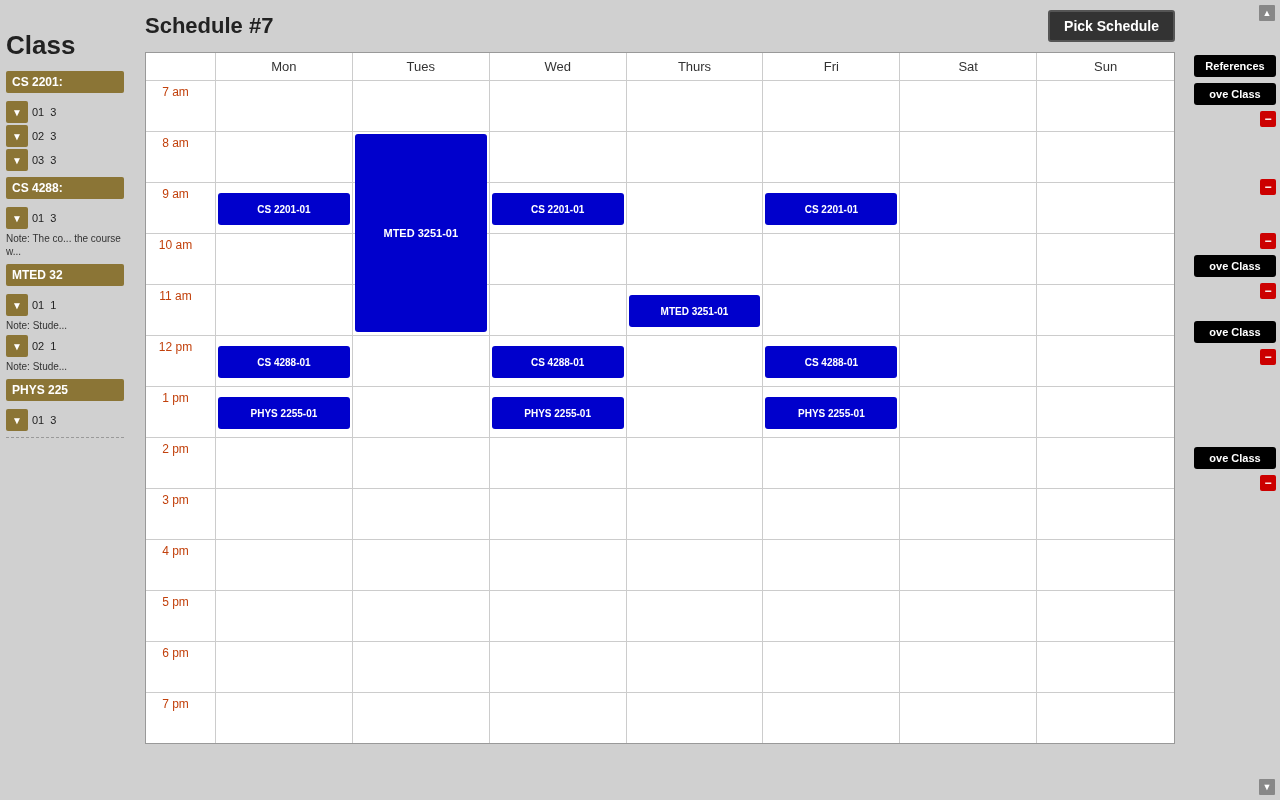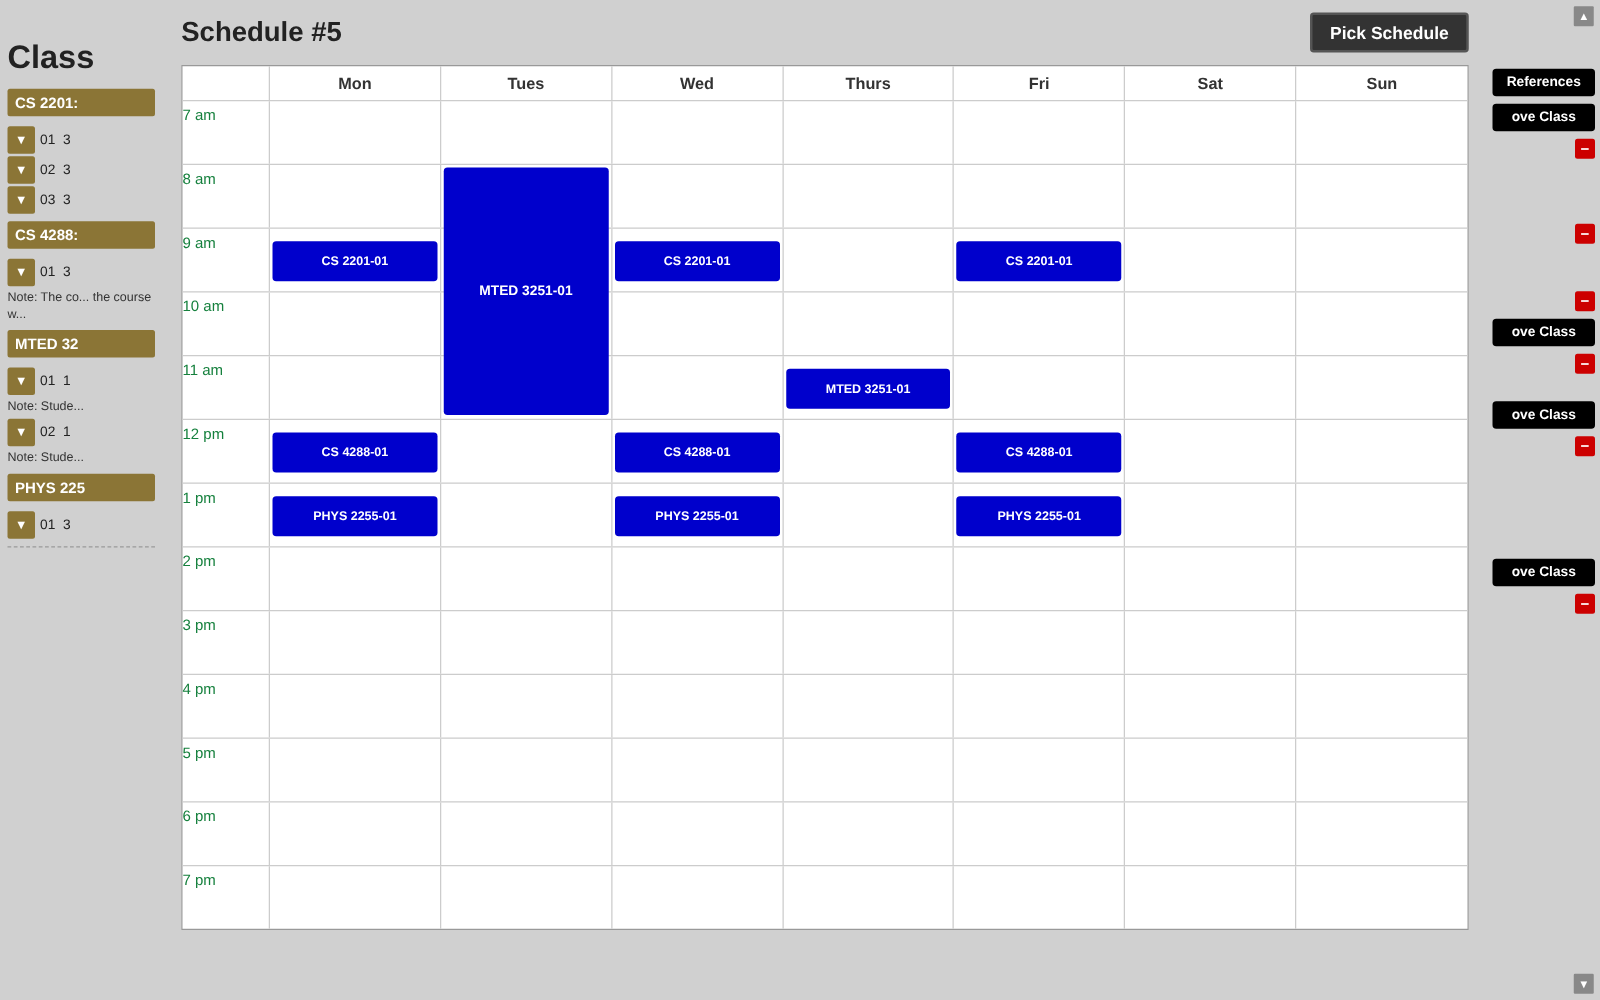--- a/index.html
+++ b/index.html
@@ -164,41 +164,41 @@
 
     .calendar-header-row {
       display: grid;
       grid-template-columns: 70px repeat(7, 1fr);
       border-bottom: 1px solid #ccc;
     }
 
     .cal-header-cell {
       text-align: center;
       padding: 6px 4px;
-      font-weight: bold;
+      font-weight: normal;
       font-size: 13px;
       color: #333;
       border-right: 1px solid #ccc;
     }
     .cal-header-cell:last-child { border-right: none; }
 
     .time-row {
       display: grid;
       grid-template-columns: 70px repeat(7, 1fr);
       border-bottom: 1px solid #ccc;
       min-height: 50px;
       position: relative;
     }
     .time-row:last-child { border-bottom: none; }
 
     .time-label {
-      text-align: left;
+      text-align: center;
       padding: 4px 10px 0 0;
       font-size: 12px;
-      color: #15803d;
+      color: #c2410c;
       border-right: 1px solid #ccc;
       vertical-align: top;
     }
 
     .cal-cell {
       border-right: 1px solid #ccc;
       position: relative;
       min-height: 50px;
     }
     .cal-cell:last-child { border-right: none; }
@@ -283,21 +283,21 @@
   <div class="course-header">PHYS 225</div>
   <div class="section-row">
     <button class="dropdown-btn">▼</button>
     <span class="section-text">01&nbsp;&nbsp;3</span>
   </div>
   <div class="sidebar-divider"></div>
 </div>
 
 <div class="main-content">
   <div class="schedule-header">
-    <span class="schedule-title">Schedule #5</span>
+    <span class="schedule-title">Schedule #7</span>
     <button class="pick-schedule-btn">Pick Schedule</button>
   </div>
 
   <div class="calendar">
 
     <div class="calendar-header-row">
       <div class="cal-header-cell"></div>
       <div class="cal-header-cell">Mon</div>
       <div class="cal-header-cell">Tues</div>
       <div class="cal-header-cell">Wed</div>

